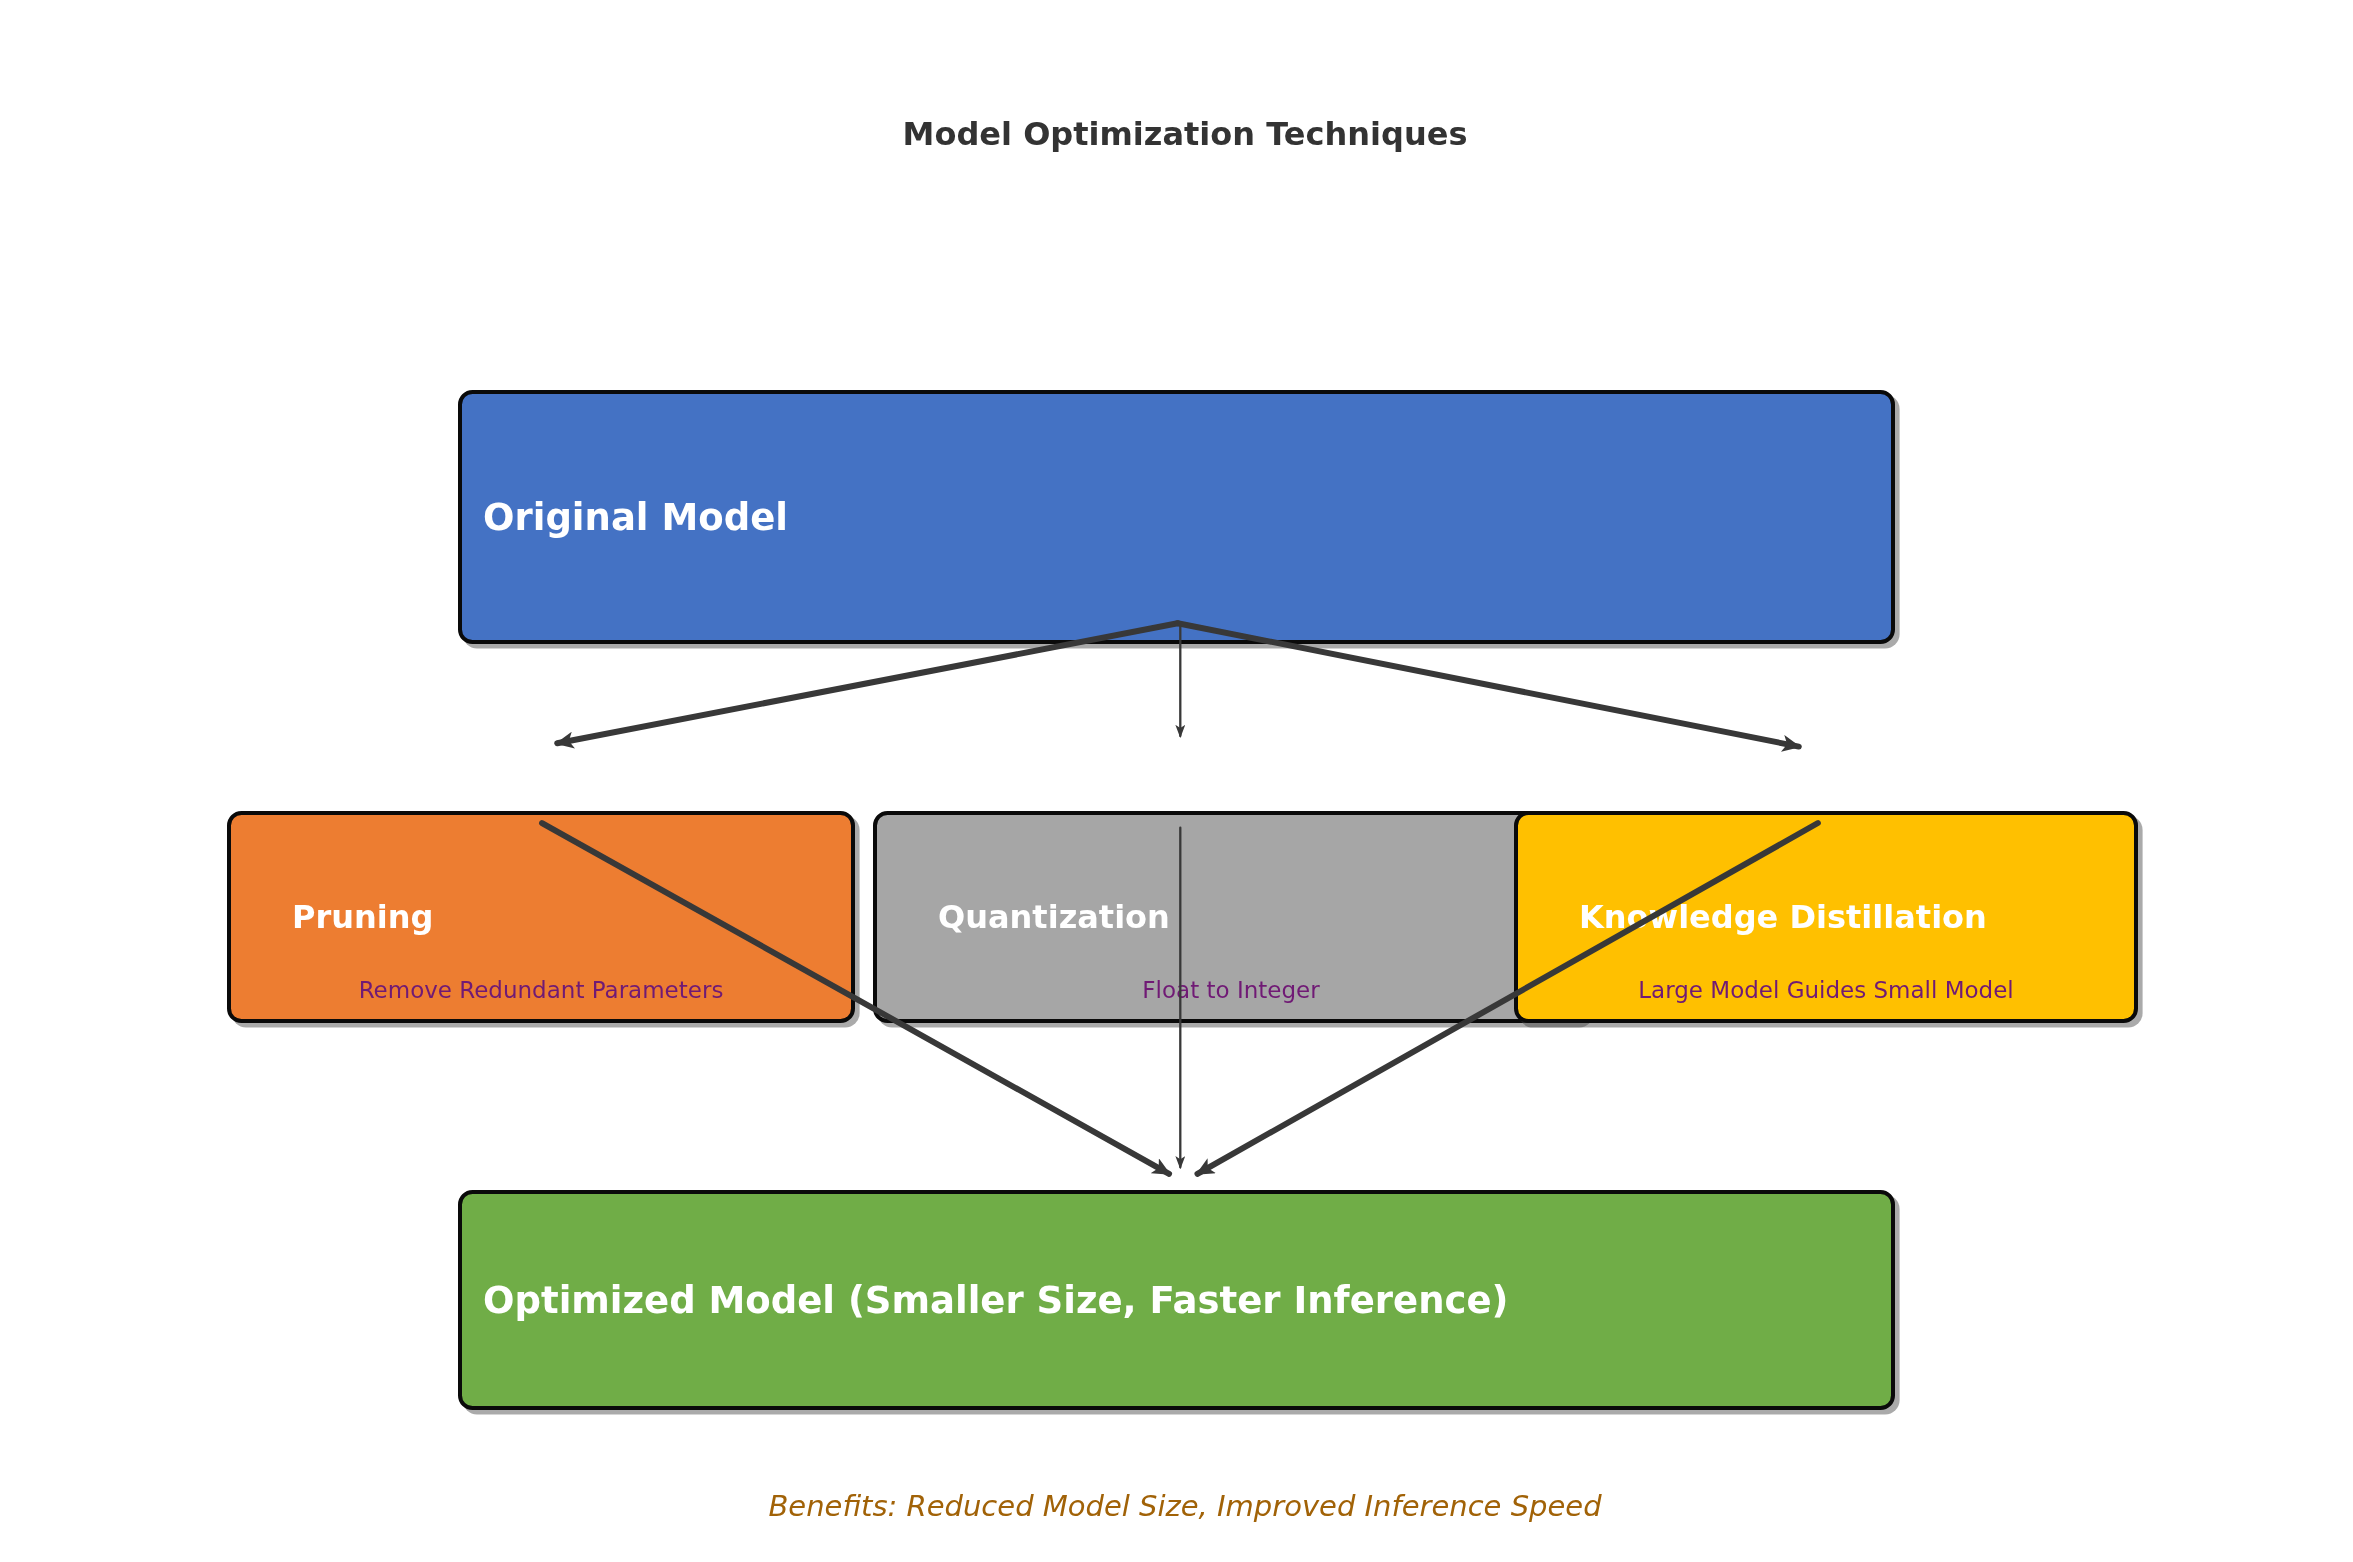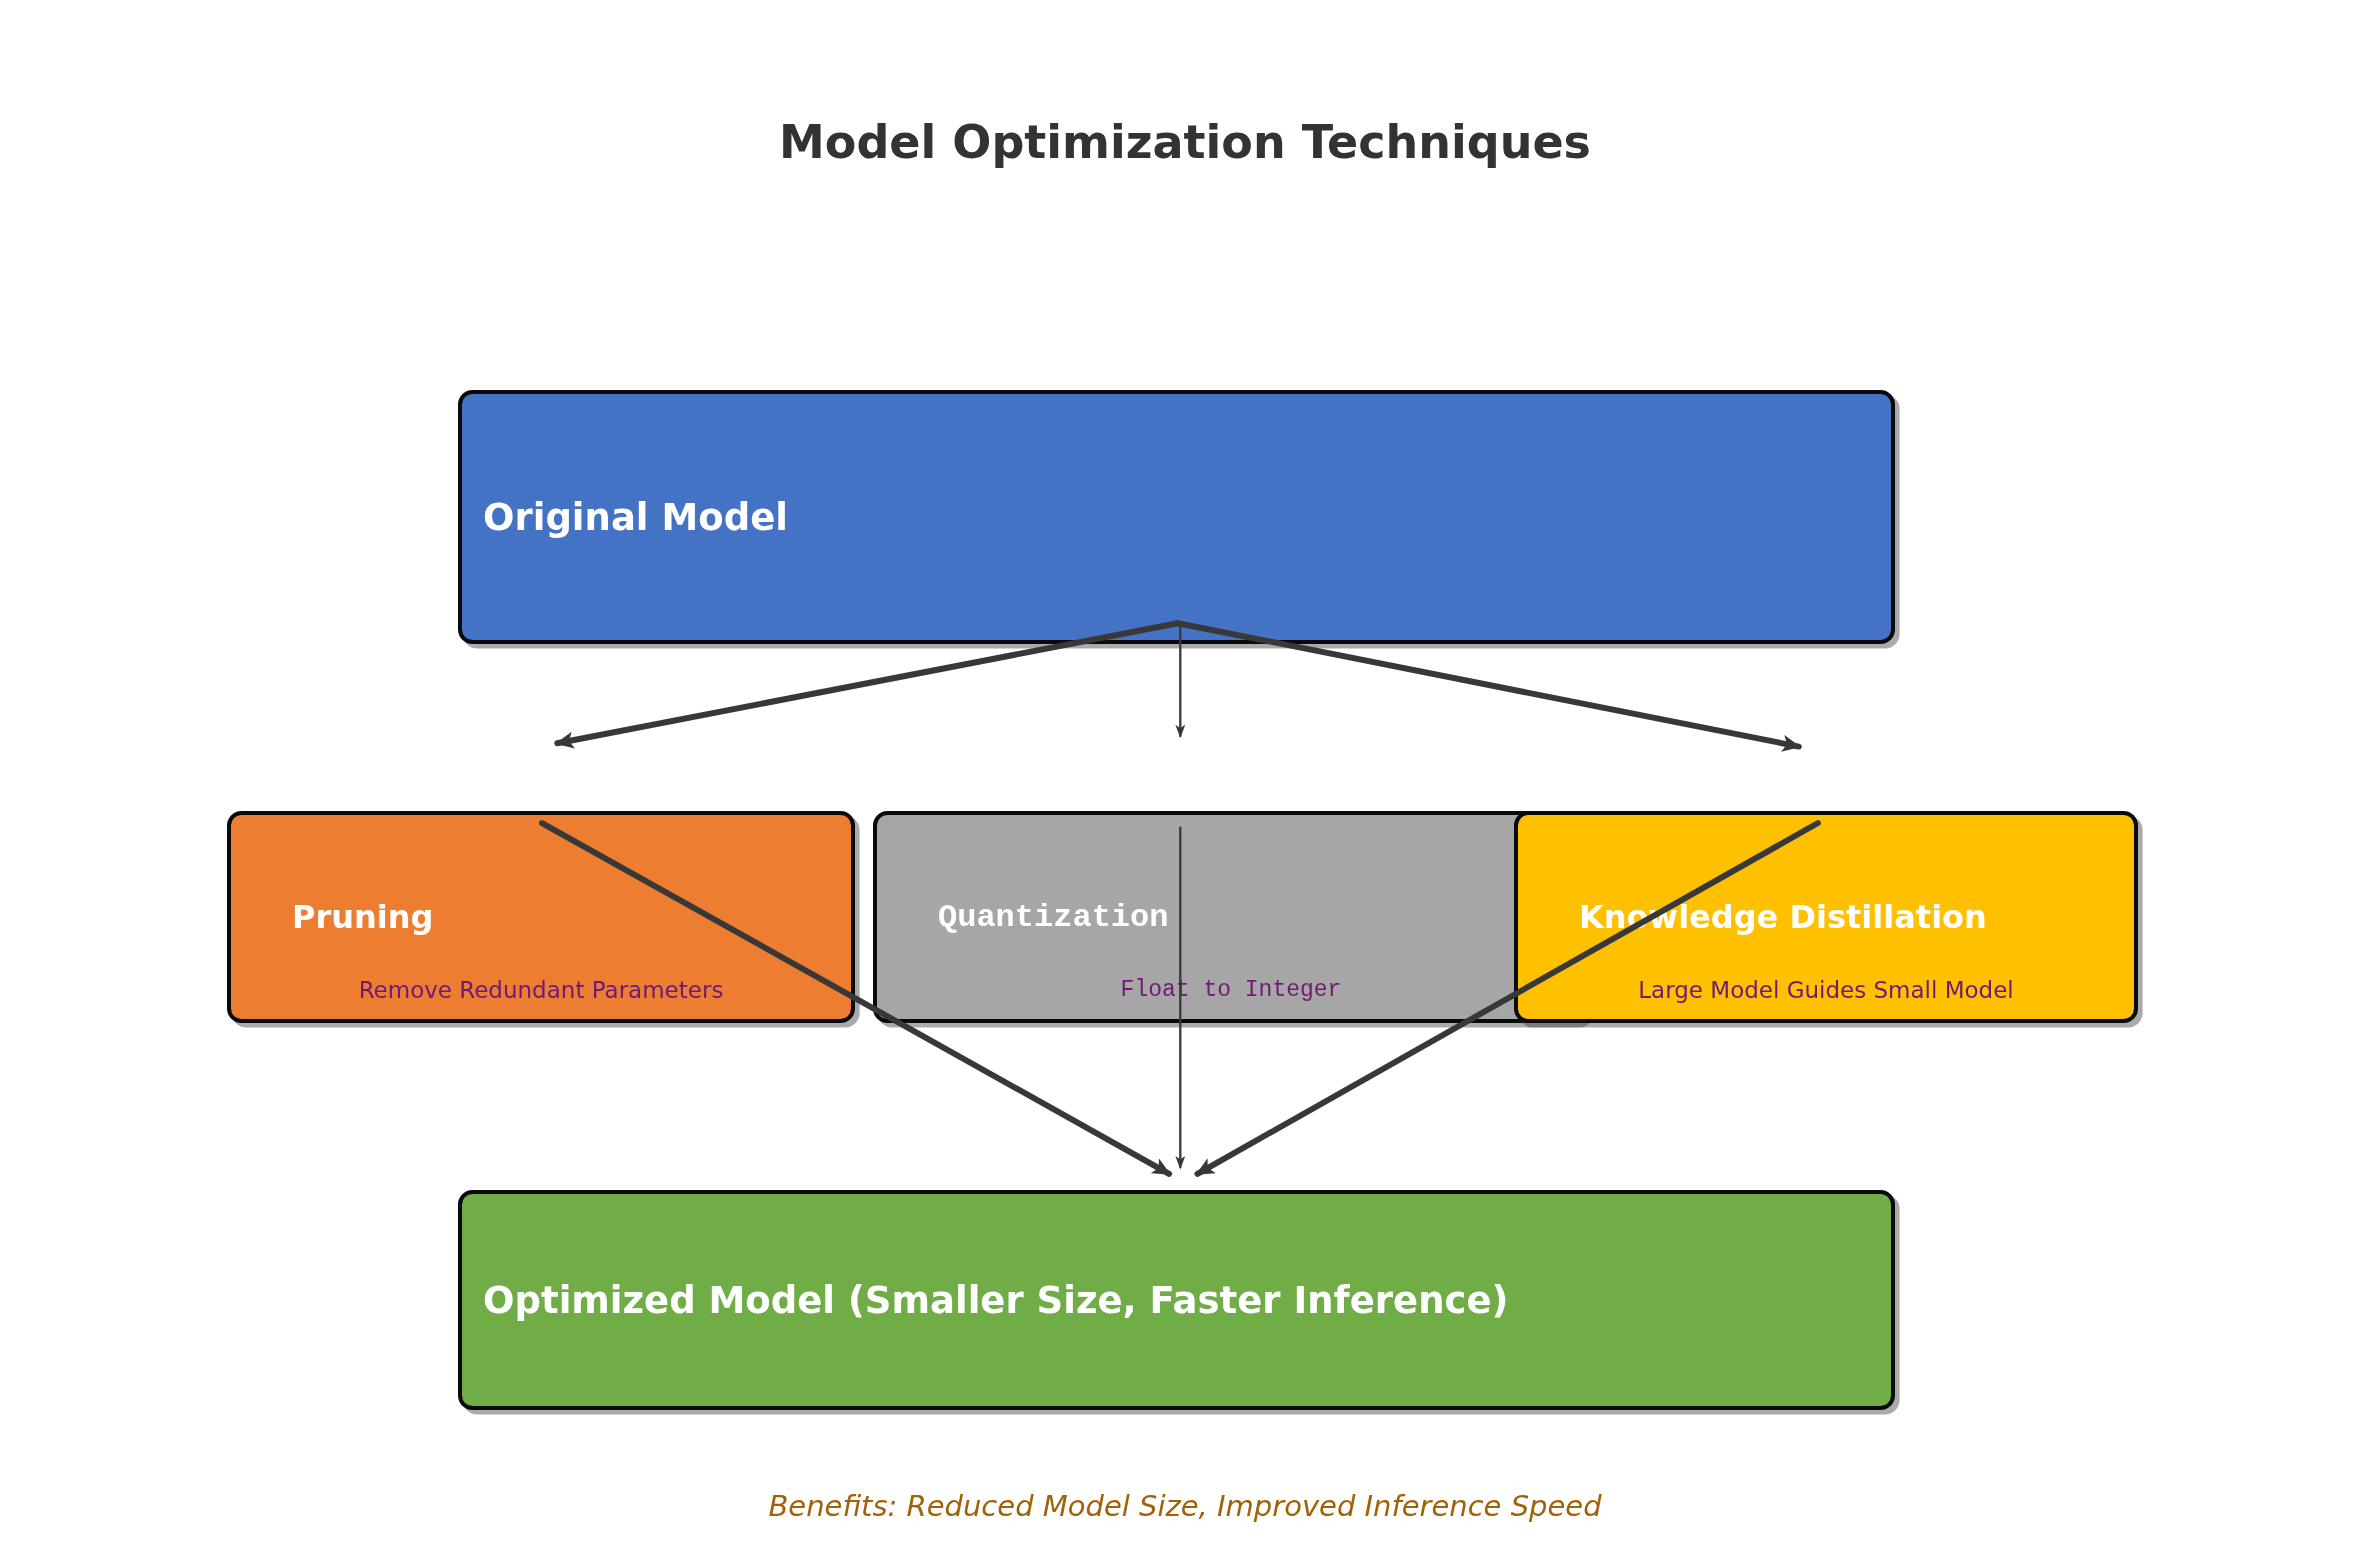--- a/index.html
+++ b/index.html
@@ -15,21 +15,21 @@
     font-family: "DejaVu Sans", "Liberation Sans", sans-serif;
     overflow: hidden;
   }
 
   
   .page-title {
     position: absolute;
     left: 1185px;
     top: 115px;
     transform: translateX(-50%);
-    font-size: 46px;
+    font-size: 32px;
     font-weight: bold;
     color: #333333;
     white-space: nowrap;
   }
   .caption {
     position: absolute;
     left: 1185px;
     top: 1489px;
     transform: translateX(-50%);
     font-size: 29px;
@@ -71,21 +71,21 @@
   #node-original .heading,
   #node-optimized .heading {
     top: 50%;
     transform: translateY(-50%);
     font-size: 37px;
   }
 
   
   .tech-node { top: 811px; height: 212px; }
   #node-pruning      { left: 227px;  width: 628px; }
-  #node-quantization { left: 873px; width: 716px; font-family: Liberation Mono, monospace; }
+  #node-quantization { left: 873px; width: 716px; }
   #node-distillation { left: 1514px; width: 624px; }
   .tech-node .heading {
     top: 50%;
     transform: translateY(-50%);
     font-size: 32px;
     padding-left: 40px;
   }
   .tech-node .subheading {
     top: 86%;
     transform: translateY(-50%);

